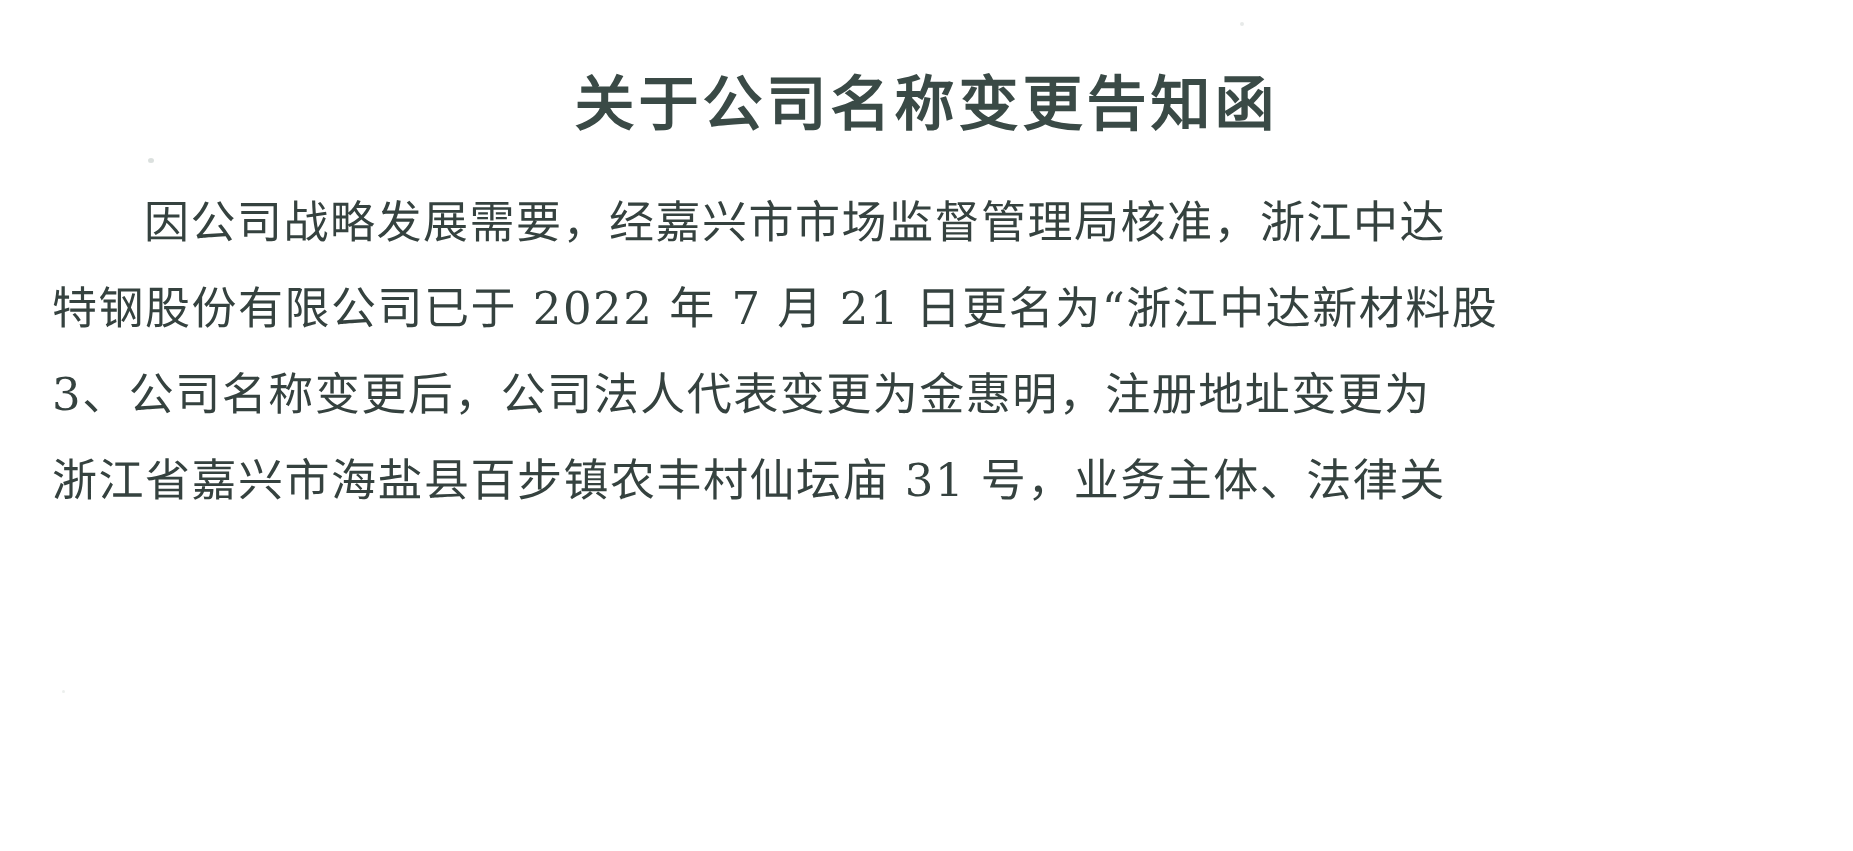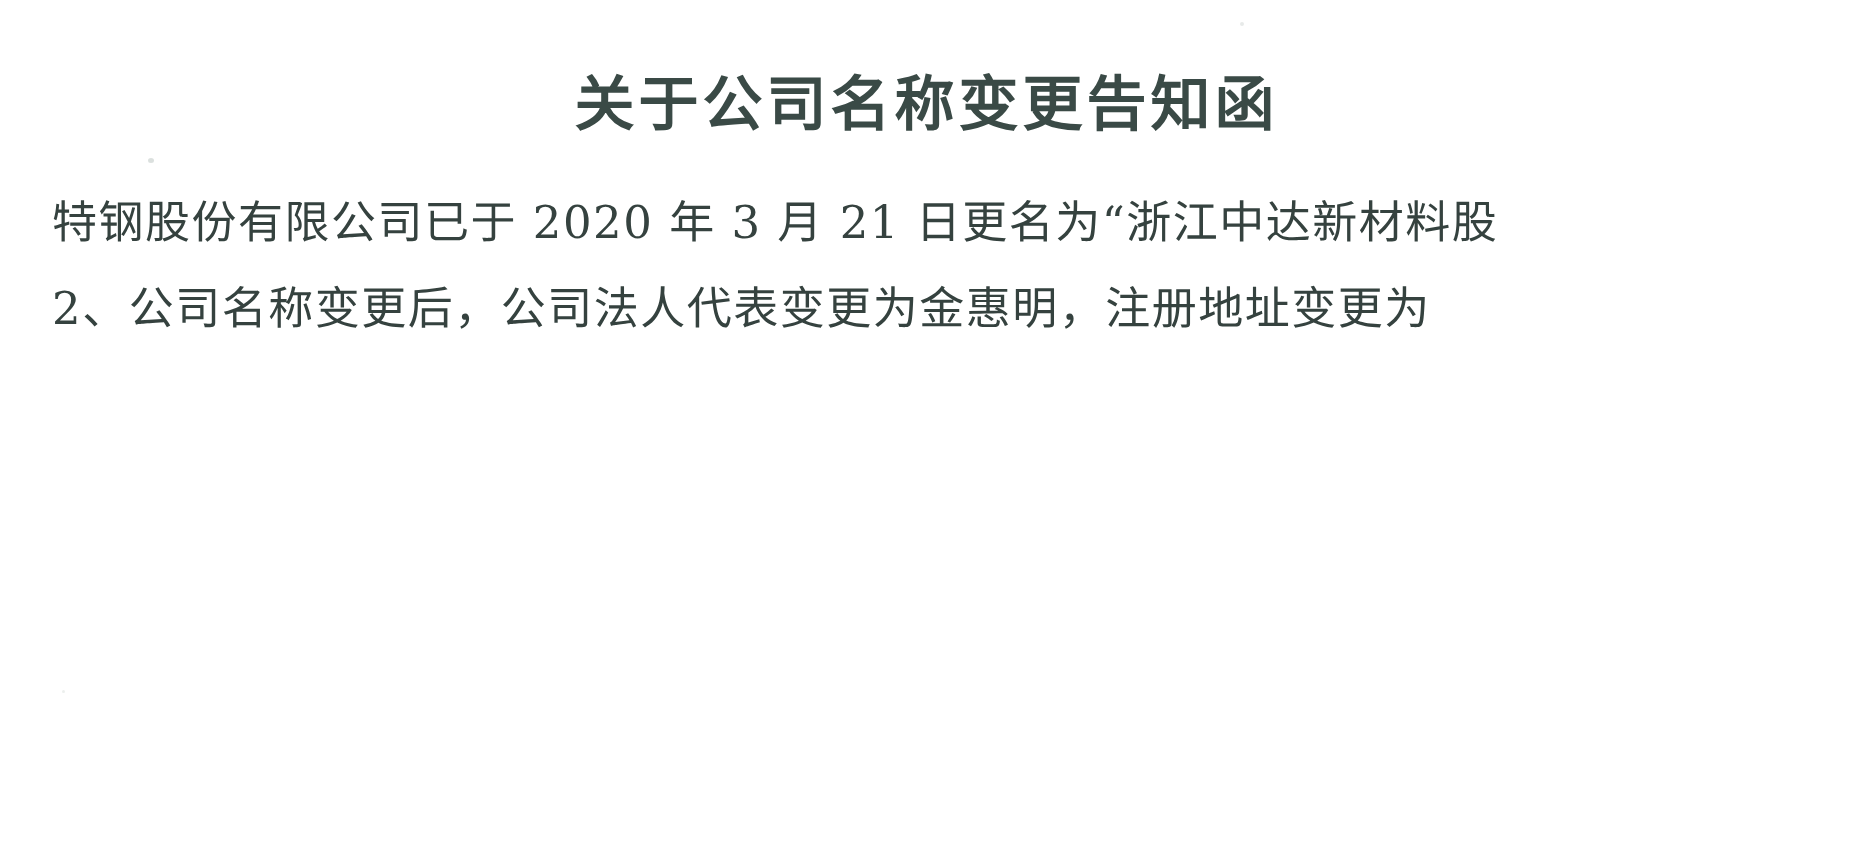--- a/index.html
+++ b/index.html
@@ -63,19 +63,21 @@
 
   <div class="speck" style="left:148px; top:158px; width:6px; height:5px;"></div>
   <div class="speck" style="left:1240px; top:22px; width:4px; height:4px; opacity:0.5;"></div>
   <div class="speck" style="left:62px; top:690px; width:3px; height:3px; opacity:0.4;"></div>
 
   <div class="doc-title">关于公司名称变更告知函</div>
 
   <div class="body-block">
 
 
-    <div class="line">特钢股份有限公司已于 2020 年 3 月 21 日更名为“浙江中达新材料股</div>
+    <div class="line indent">因公司战略发展需要，经嘉兴市市场监督管理局核准，浙江中达</div>
+    <div class="line">特钢股份有限公司已于 2022 年 7 月 21 日更名为“浙江中达新材料股</div>
 
-    <div class="line">2、公司名称变更后，公司法人代表变更为金惠明，注册地址变更为</div>
+    <div class="line">3、公司名称变更后，公司法人代表变更为金惠明，注册地址变更为</div>
+    <div class="line">浙江省嘉兴市海盐县百步镇农丰村仙坛庙 31 号，业务主体、法律关</div>
 
   </div>
 
 </div>
 
 </body></html>

